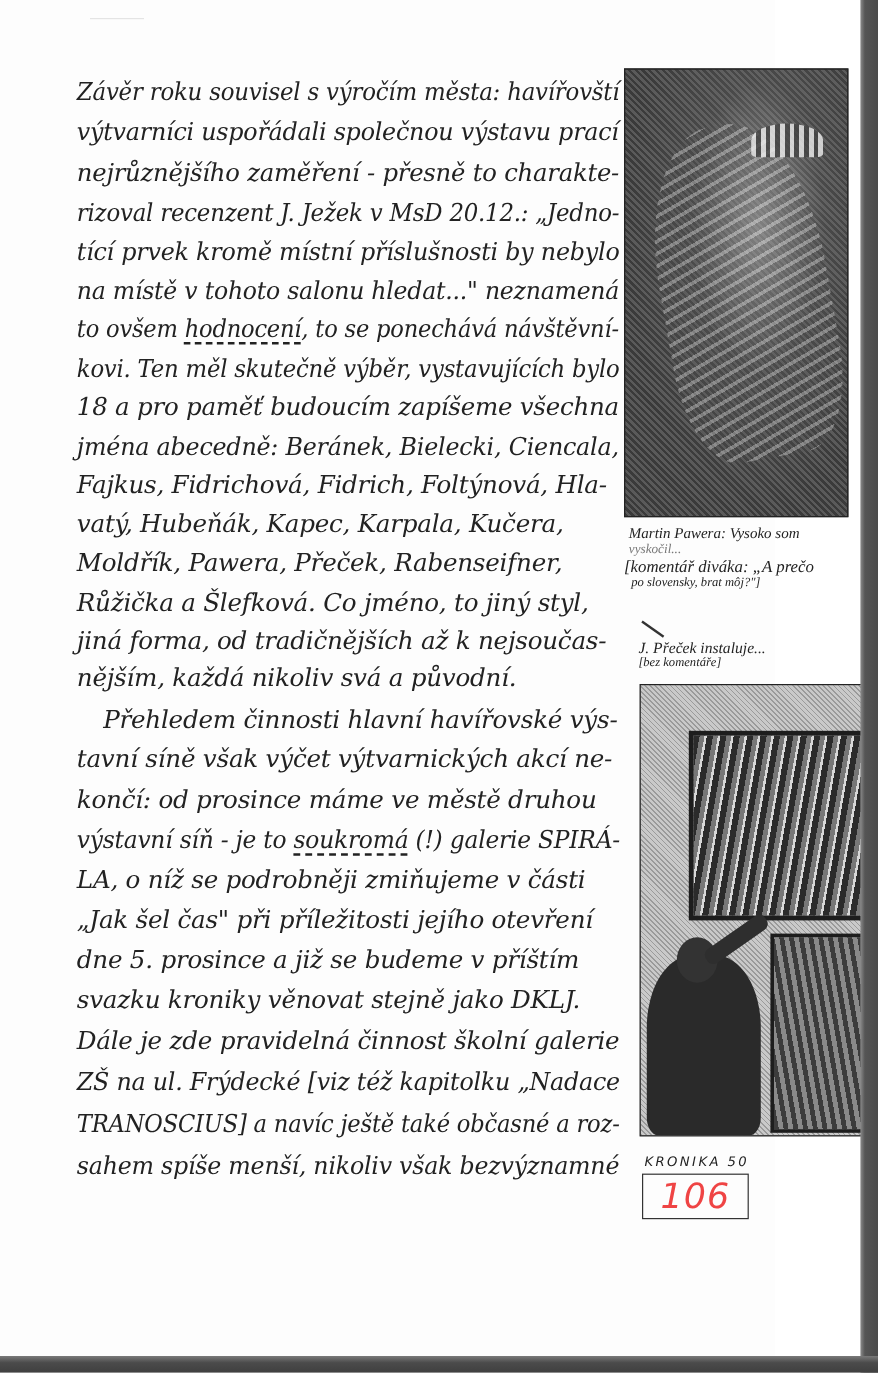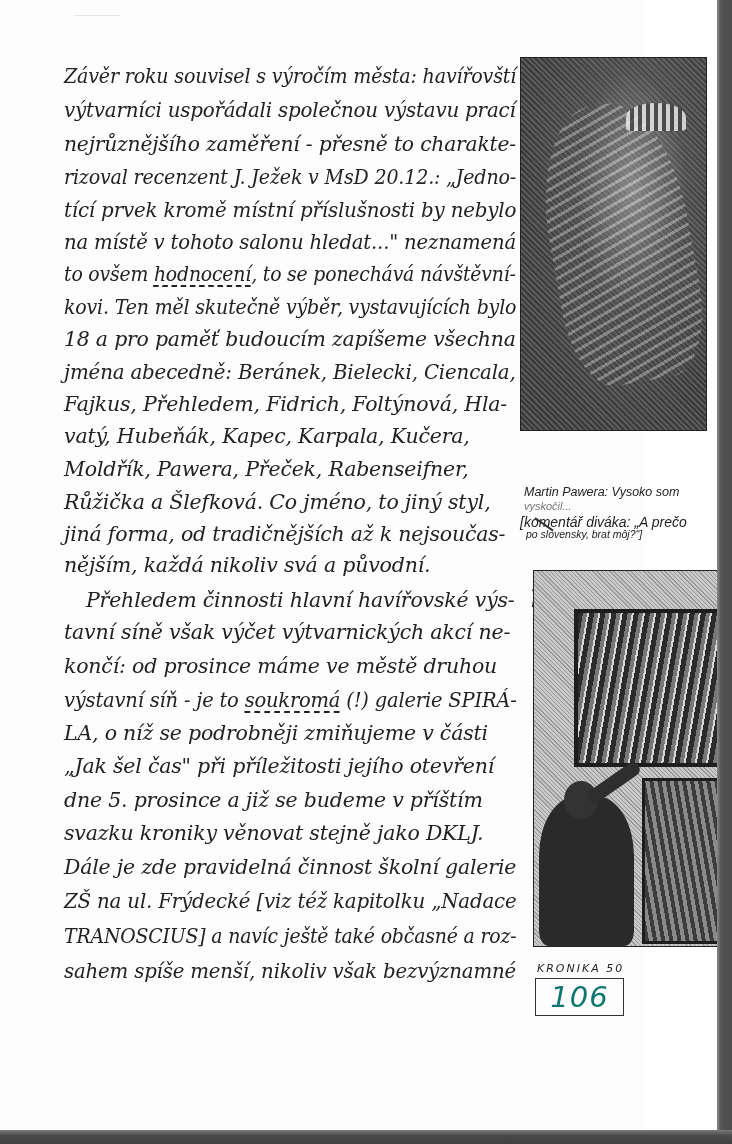--- a/index.html
+++ b/index.html
@@ -73,21 +73,21 @@
       position: absolute; left: 30px; top: 210px; width: 34px; height: 38px;
       background: #333; border-radius: 50%;
     }
     .photo2 .arm {
       position: absolute; left: 55px; top: 222px; width: 60px; height: 14px;
       background: #2e2e2e; transform: rotate(-35deg); transform-origin: left center; border-radius: 6px;
     }
 
     .caption {
       position: absolute; white-space: nowrap;
-      font-family: Liberation Sans, sans-serif; font-style: italic; color: #222; margin-top: 48px;
+      font-family: Liberation Serif, serif; font-style: italic; color: #222;
     }
     .cap1-title { left: 524px; top: 437px; font-size: 12.5px; }
     .cap1-sub   { left: 524px; top: 452px; font-size: 11px; color: #777; }
     .cap1-c1    { left: 520px; top: 466px; font-size: 14px; }
     .cap1-c2    { left: 526px; top: 480px; font-size: 10.5px; }
     .arrow-mark {
       position: absolute; left: 535px; top: 517px; width: 22px; height: 2px;
       background: #333; transform: rotate(35deg); transform-origin: left center;
     }
     .cap2-title { left: 532px; top: 532px; font-size: 13px; }
@@ -97,21 +97,21 @@
       position: absolute; left: 537px; top: 962px; font-size: 11px;
       letter-spacing: 2px; font-family: "DejaVu Sans", sans-serif; font-style: italic; color: #222;
     }
     .page-num-box {
       position: absolute; left: 535px; top: 978px; width: 89px; height: 38px;
       border: 1.5px solid #333; box-sizing: border-box;
       display: flex; align-items: center; justify-content: center;
     }
     .page-num {
       font-family: "DejaVu Sans", sans-serif; font-style: italic;
-      font-size: 29px; color: #0f766e; letter-spacing: 1px;
+      font-size: 29px; color: #ef4444; letter-spacing: 1px;
     }
   </style>
 </head>
 <body>
 
 <div class="page">
   <div class="scan-mark"></div>
 
   <div class="text-col">
     <div class="line" style="top: 0px; transform: scaleX(0.93);">Závěr roku souvisel s výročím města: havířovští</div>
@@ -119,21 +119,21 @@
     <div class="line" style="top: 68px; transform: scaleX(0.989);">nejrůznějšího zaměření - přesně to charakte-</div>
     <div class="line" style="top: 101px; transform: scaleX(0.93);">rizoval recenzent J. Ježek v MsD 20.12.: „Jedno-</div>
     <div class="line" style="top: 134px; transform: scaleX(0.968);">tící prvek kromě místní příslušnosti by nebylo</div>
     <div class="line" style="top: 166px; transform: scaleX(0.958);">na místě v tohoto salonu hledat..." neznamená</div>
     <div class="line" style="top: 198px; transform: scaleX(0.919);">
       <span>to ovšem </span><span class="u-dash">hodnocení</span><span>, to se ponechává návštěvní-</span>
     </div>
     <div class="line" style="top: 231px; transform: scaleX(0.926);">kovi. Ten měl skutečně výběr, vystavujících bylo</div>
     <div class="line" style="top: 263px; transform: scaleX(0.996);">18 a pro paměť budoucím zapíšeme všechna</div>
     <div class="line" style="top: 296px; transform: scaleX(0.968);">jména abecedně: Beránek, Bielecki, Ciencala,</div>
-    <div class="line" style="top:328px">Fajkus, Přehledem, Fidrich, Foltýnová, Hla-</div>
+    <div class="line" style="top:328px">Fajkus, Fidrichová, Fidrich, Foltýnová, Hla-</div>
     <div class="line" style="top:360px">vatý, Hubeňák, Kapec, Karpala, Kučera,</div>
     <div class="line" style="top:393px">Moldřík, Pawera, Přeček, Rabenseifner,</div>
     <div class="line" style="top:426px">Růžička a Šlefková. Co jméno, to jiný styl,</div>
     <div class="line" style="top:458px">jiná forma, od tradičnějších až k nejsoučas-</div>
     <div class="line" style="top:489px">nějším, každá nikoliv svá a původní.</div>
     <div class="line" style="top:524px;left:22px">Přehledem činnosti hlavní havířovské výs-</div>
     <div class="line" style="top:556px">tavní síně však výčet výtvarnických akcí ne-</div>
     <div class="line" style="top:590px">končí: od prosince máme ve městě druhou</div>
     <div class="line" style="top: 624px; transform: scaleX(0.95);">
       <span>výstavní síň - je to </span><span class="u-dash">soukromá</span><span> (!) galerie SPIRÁ-</span>

